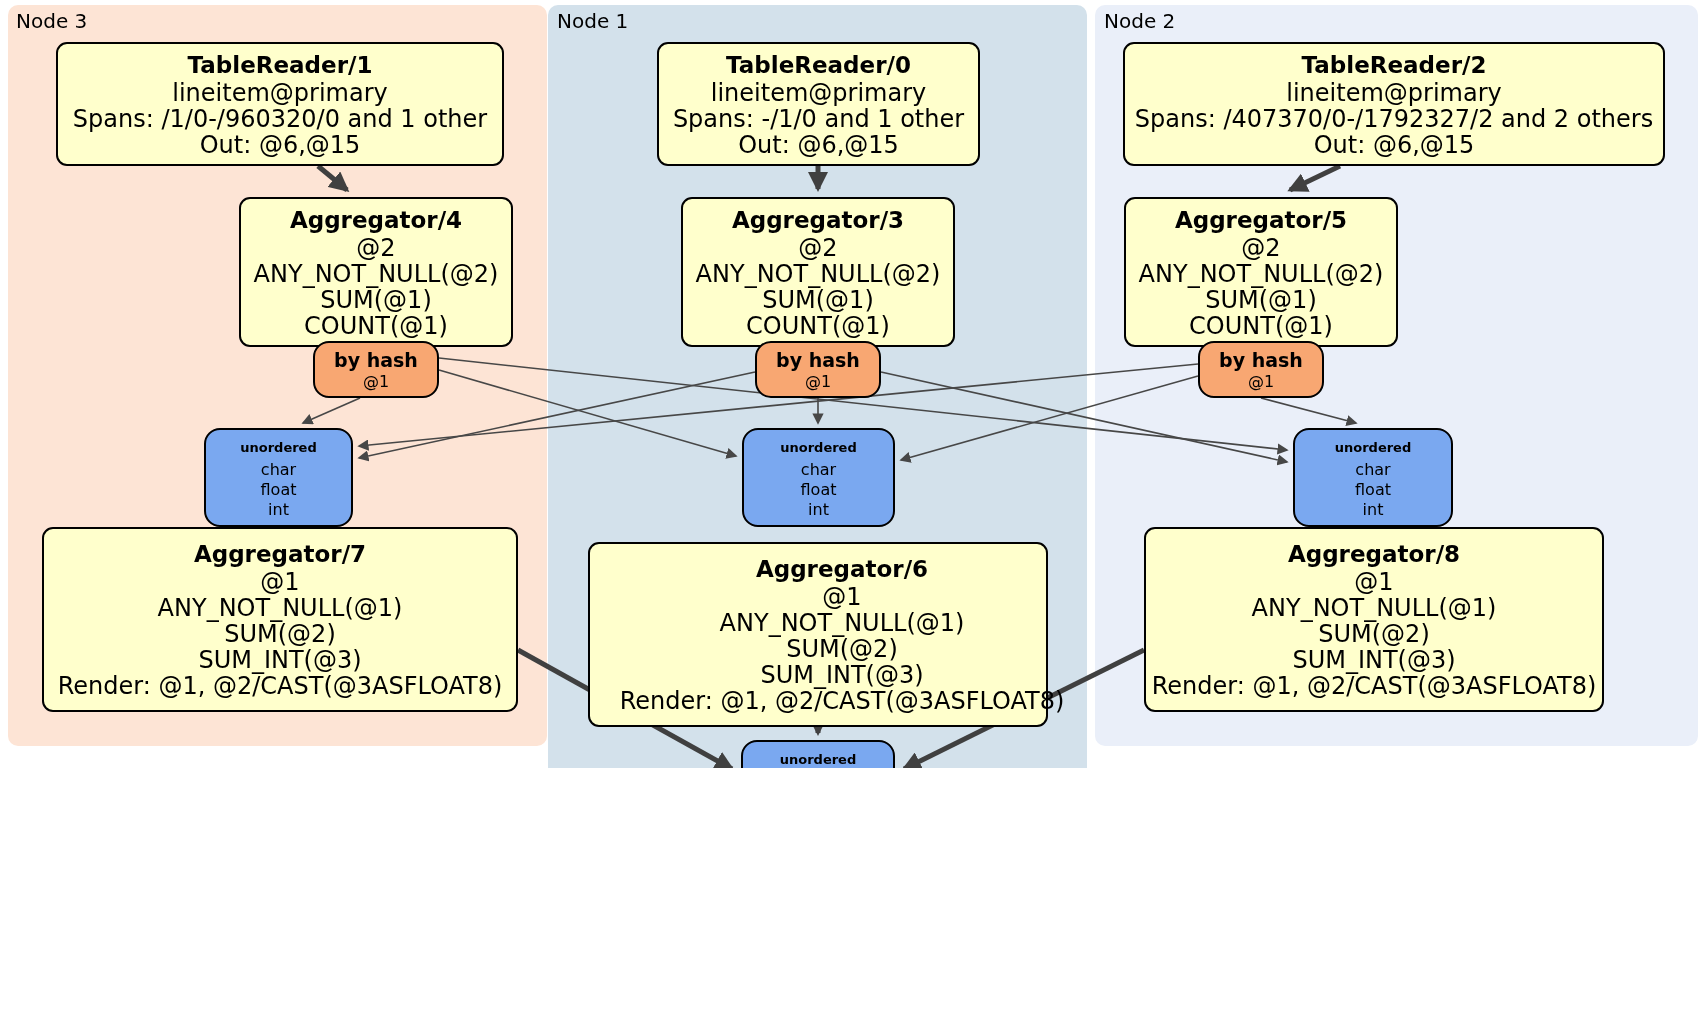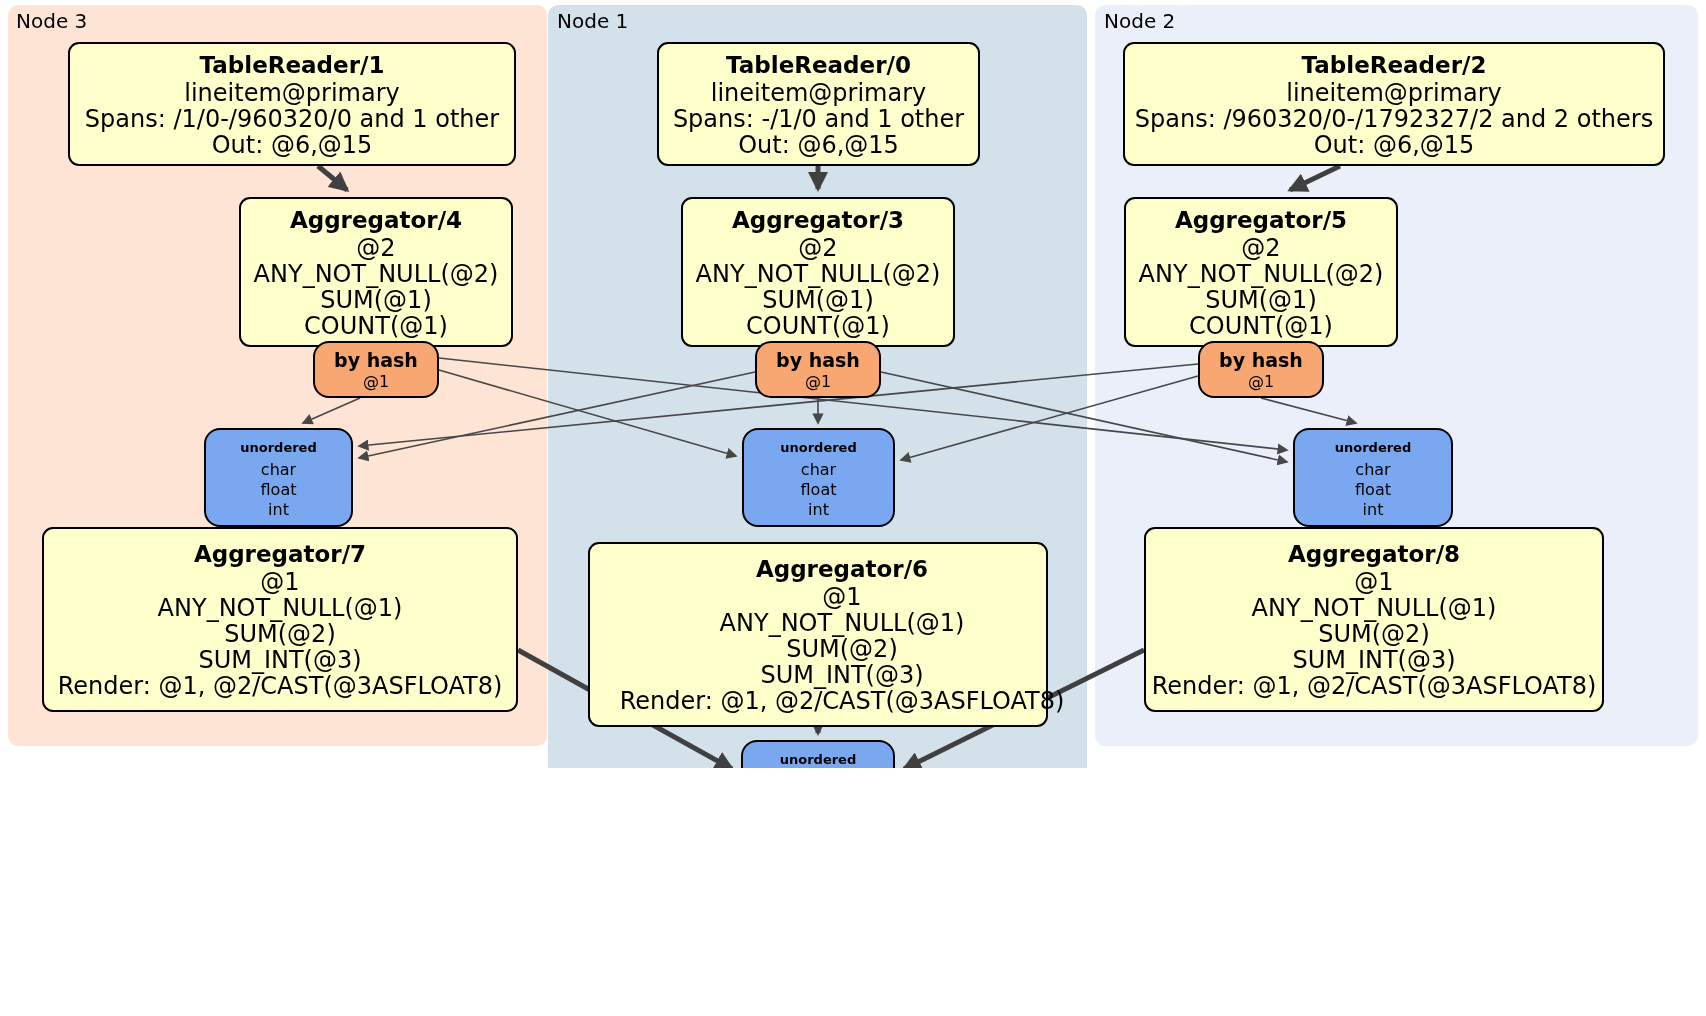--- a/index.html
+++ b/index.html
@@ -26,21 +26,21 @@
   .proc .l{font-size:24px;line-height:26px;}
   .router{background:var(--router-fill);border-radius:16px;}
   .router .t{font-size:19px;font-weight:bold;line-height:23px;}
   .router .l{font-size:16px;line-height:19px;}
   .sync{background:var(--sync-fill);border-radius:16px;}
   .sync .t{font-size:13px;font-weight:bold;line-height:24px;}
   .sync .l{font-size:16px;line-height:20px;}
   .final{background:var(--proc-fill);border-radius:10px;}
   .final .t{font-size:27px;font-weight:bold;line-height:30px;}
   
-  #tr1{left:68px;top:42px;width:448px;height:124px;}
+  #tr1{left:56px;top:42px;width:448px;height:124px;}
   #tr0{left:657px;top:42px;width:323px;height:124px;text-align:center;}
   #tr2{left:1123px;top:42px;width:542px;height:124px;}
   #agg4{left:239px;top:197px;width:274px;height:150px;}
   #agg3{left:681px;top:197px;width:274px;height:150px;}
   #agg5{left:1124px;top:197px;width:274px;height:150px;}
   #hash3{left:313px;top:341px;width:126px;height:57px;}
   #hash1{left:755px;top:341px;width:126px;height:57px;}
   #hash2{left:1198px;top:341px;width:126px;height:57px;}
   #un3{left:204px;top:428px;width:149px;height:99px;}
   #un1{left:742px;top:428px;width:153px;height:99px;}
@@ -157,21 +157,21 @@
     <div class="l">@1</div>
     <div class="l">ANY_NOT_NULL(@1)</div>
     <div class="l">SUM(@2)</div>
     <div class="l">SUM_INT(@3)</div>
     <div class="l">Render: @1, @2/CAST(@3ASFLOAT8)</div>
   </div>
 
   <div class="box proc" id="tr2">
     <div class="t">TableReader/2</div>
     <div class="l">lineitem@primary</div>
-    <div class="l">Spans: /960320/0-/1792327/2 and 2 others</div>
+    <div class="l">Spans: /407370/0-/1792327/2 and 2 others</div>
     <div class="l">Out: @6,@15</div>
   </div>
   <div class="box proc" id="agg5">
     <div class="t">Aggregator/5</div>
     <div class="l">@2</div>
     <div class="l">ANY_NOT_NULL(@2)</div>
     <div class="l">SUM(@1)</div>
     <div class="l">COUNT(@1)</div>
   </div>
   <div class="box router" id="hash2">

